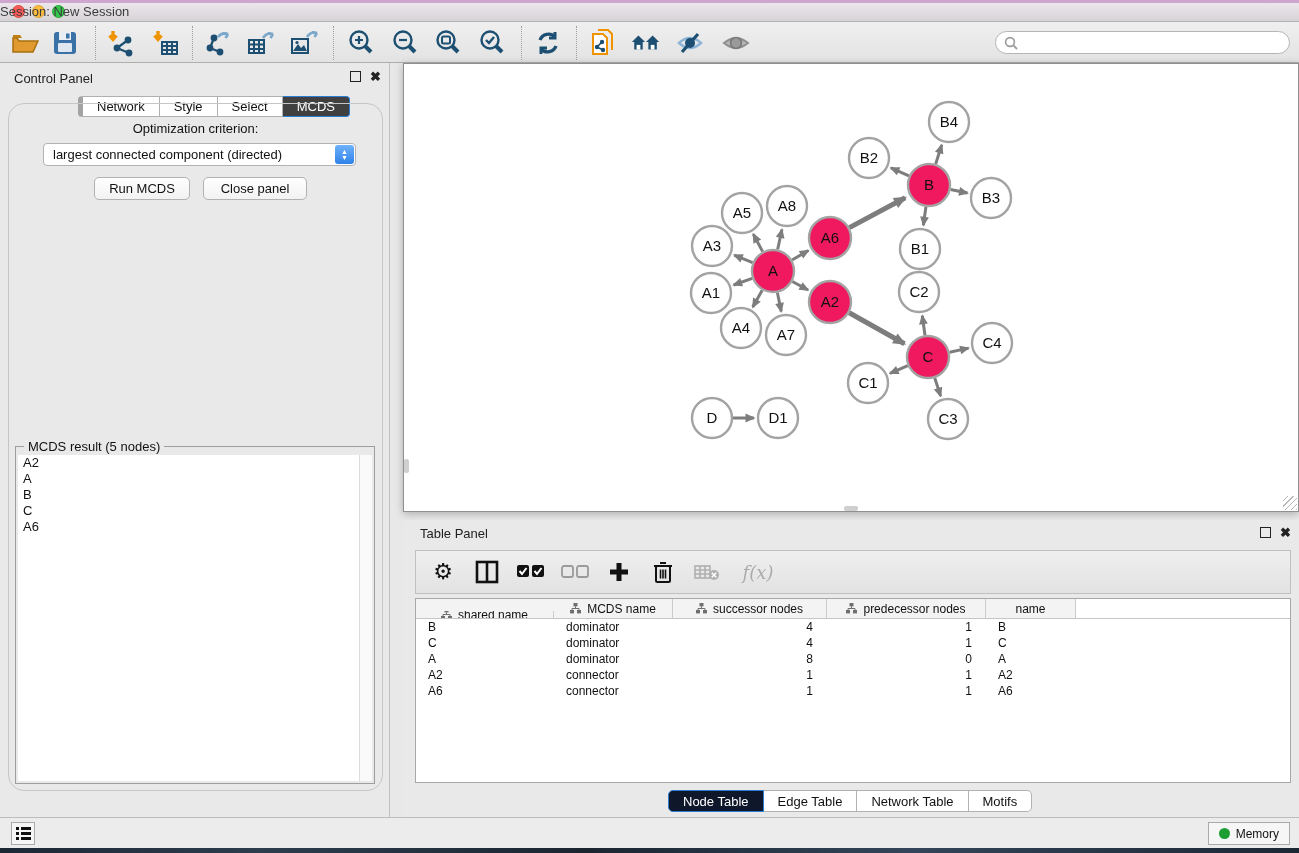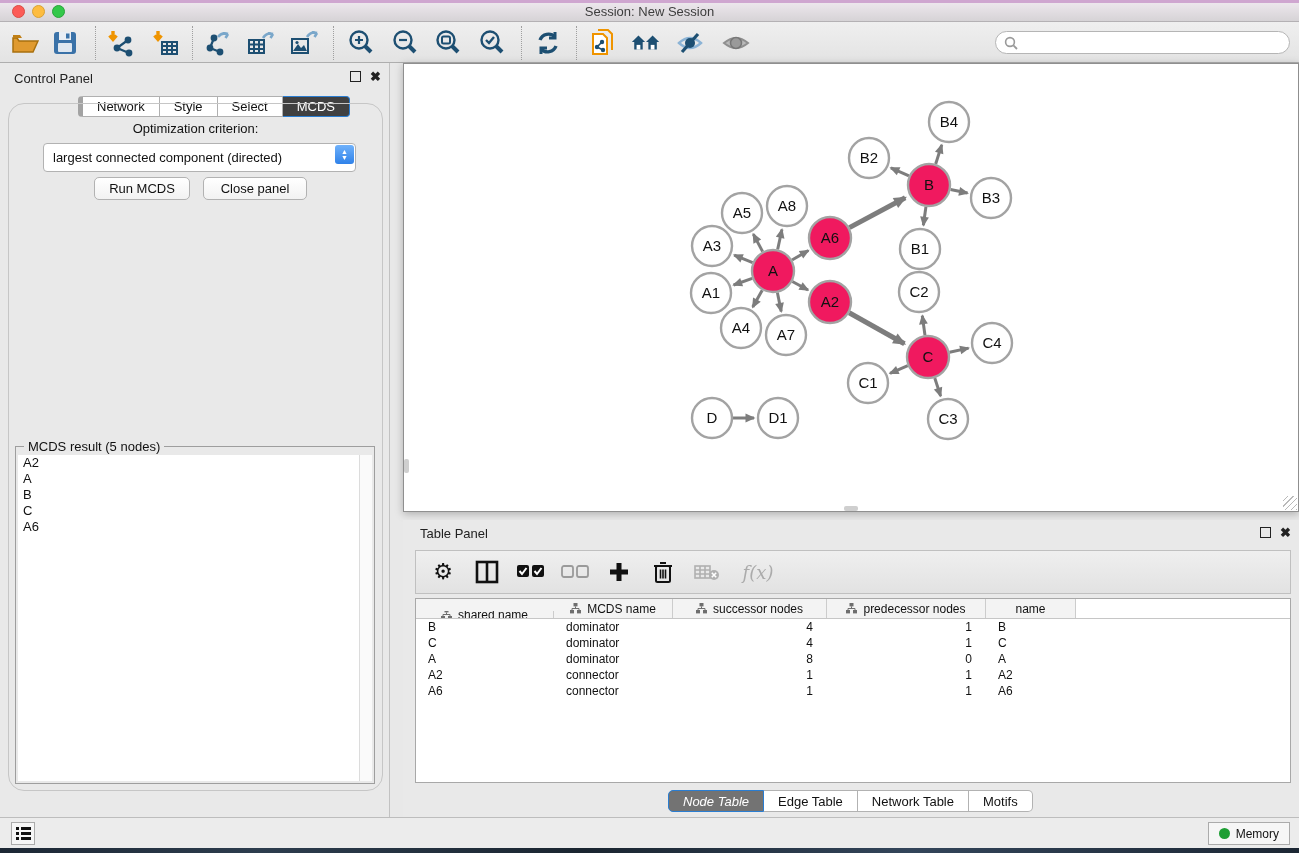--- a/index.html
+++ b/index.html
@@ -7,21 +7,21 @@
   body { font-family:"Liberation Sans", sans-serif; background:#e8e8e8; position:relative; font-size:13px; color:#111; }
 
   
   .titlebar { position:absolute; left:0; top:0; width:1299px; height:22px;
     background:linear-gradient(#f0eaf0,#d6d3d6); border-bottom:1px solid #b4b1b4; }
   .titlebar::before { content:""; position:absolute; left:0; top:0; width:100%; height:3px; background:#cfa6d0; }
   .tl { position:absolute; top:5px; width:13px; height:13px; border-radius:50%; }
   .tl.red { background:#fc5b57; border:1px solid #d94c44; }
   .tl.yellow { background:#fdbc40; border:1px solid #d9a134; }
   .tl.green { background:#34c84a; border:1px solid #2aa33a; }
-  .title-text { position:absolute; width:100%; text-align:center; top:4px; font-size:13px; color:#3d3d3d; }
+  .title-text { position:absolute; width:100%; top:4px; font-size:13px; color:#3d3d3d; }
 
   
   .toolbar { position:absolute; left:0; top:22px; width:1299px; height:41px;
     background:linear-gradient(#efefef,#e3e3e3); border-bottom:1px solid #aeaeae; }
   .tbtn { position:absolute; top:5px; width:32px; height:32px; display:flex; align-items:center; justify-content:center; cursor:default; }
   .tsep { position:absolute; top:4px; height:34px; width:0; border-left:1px dotted #9f9f9f; }
   .searchbox { position:absolute; left:995px; top:9px; width:295px; height:23px; background:#fff;
     border:1px solid #b5b5b5; border-radius:12px; display:flex; align-items:center; padding-left:8px; }
 
   
@@ -31,21 +31,21 @@
   .float-ico { width:11px; height:11px; border:1.5px solid #222; }
   .close-ico { font-size:13px; font-weight:bold; color:#222; line-height:11px; }
   .cp-tabs { position:absolute; left:78px; top:33px; display:flex; }
   .cp-tab { height:21px; padding:0 14px; background:#fff; border:1px solid #b0b0b0; border-left:none;
     display:flex; align-items:center; font-size:13px; }
   .cp-tab:first-child { border-left:5px solid #a3a3a3; border-radius:4px 0 0 4px; }
   .cp-tab:last-child { border-radius:0 4px 4px 0; }
   .cp-tab.active { background:#404040; border-color:#2a7dd1; color:#fff; }
   .cp-inner { position:absolute; left:8px; top:40px; width:375px; height:688px; border:1px solid #c6c6c6; border-radius:16px; }
   .opt-label { position:absolute; left:0; top:17px; width:100%; text-align:center; font-size:13px; }
-  .dropdown { position:absolute; left:34px; top:39px; width:313px; height:29px; background:#fff;
+  .dropdown { position:absolute; left:34px; top:39px; width:313px; height:23px; background:#fff;
     border:1px solid #b2b2b2; border-radius:4px; display:flex; align-items:center; }
   .dropdown .dd-text { padding-left:9px; font-size:13px; }
   .dd-stepper { position:absolute; right:1px; top:1px; width:19px; height:19px; border-radius:3px;
     background:linear-gradient(#6fb1fb,#2f82e9); display:flex; flex-direction:column; align-items:center; justify-content:center; color:#fff; }
   .dd-stepper span { font-size:7px; line-height:6px; }
   .cp-btn { position:absolute; top:73px; height:23px; background:linear-gradient(#ffffff,#f2f2f2);
     border:1px solid #b2b2b2; border-radius:5px; font-size:13px; display:flex; align-items:center; justify-content:center; }
   .fieldset { position:absolute; left:6px; top:342px; width:360px; height:338px; border:1px solid #9e9e9e; }
   .fieldset-legend { position:absolute; left:8px; top:-8px; background:#e9e9e9; padding:0 4px; font-size:13px; }
   .result-list { position:absolute; left:2px; top:8px; width:343px; height:326px; background:#fff; font-size:13px; }
@@ -76,21 +76,21 @@
   .tbl-header { display:flex; height:20px; background:#f3f3f3; border-bottom:1px solid #c6c6c6; }
   .tbl-hcell { display:flex; align-items:center; justify-content:center; gap:6px; font-size:12px; color:#111;
     border-right:1px solid #cccccc; overflow:hidden; }
   .tbl-row { display:flex; height:16px; font-size:12px; }
   .tbl-cell { overflow:hidden; white-space:nowrap; }
   .bottom-tabs { position:absolute; left:265px; top:270px; display:flex; }
   .bt-tab { height:22px; padding:0 14px; background:#fff; border:1px solid #b2b2b2; border-left:none;
     display:flex; align-items:center; font-size:13px; }
   .bt-tab:first-child { border-left:1px solid #b2b2b2; border-radius:5px 0 0 5px; }
   .bt-tab:last-child { border-radius:0 5px 5px 0; }
-  .bt-tab.active { background:#737373; border-color:#2a7dd1; color:#fff;font-style:italic; }
+  .bt-tab.active { background:#0f172a; border-color:#2a7dd1; color:#fff; }
 
   
   .statusbar { position:absolute; left:0; top:817px; width:1299px; height:31px; background:#ececec; border-top:1px solid #bdbdbd; }
   .list-btn { position:absolute; left:11px; top:4px; width:24px; height:23px; background:#f6f6f6; border:1px solid #ababab; display:flex; align-items:center; justify-content:center; }
   .memory-btn { position:absolute; right:9px; top:4px; height:23px; padding:0 10px; background:#f6f6f6; border:1px solid #ababab;
     display:flex; align-items:center; gap:6px; font-size:12px; }
   .mem-dot { width:11px; height:11px; border-radius:50%; background:#1d9e33; }
   .desktop-strip { position:absolute; left:0; top:848px; width:1299px; height:5px;
     background:linear-gradient(90deg,#1c2734,#2d3d4e 20%,#1a2530 45%,#33455a 70%,#1c2734); }
 </style>

